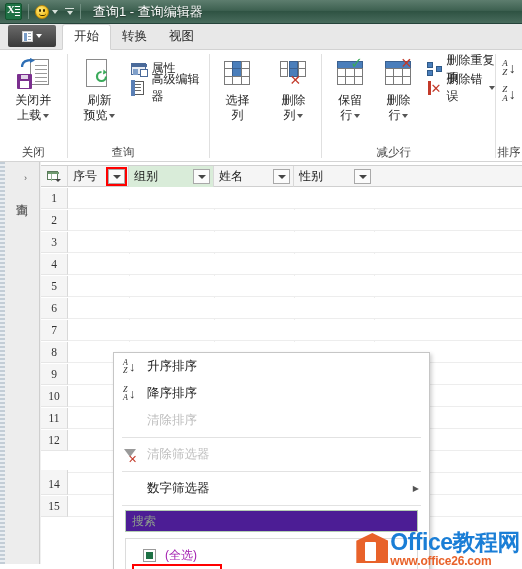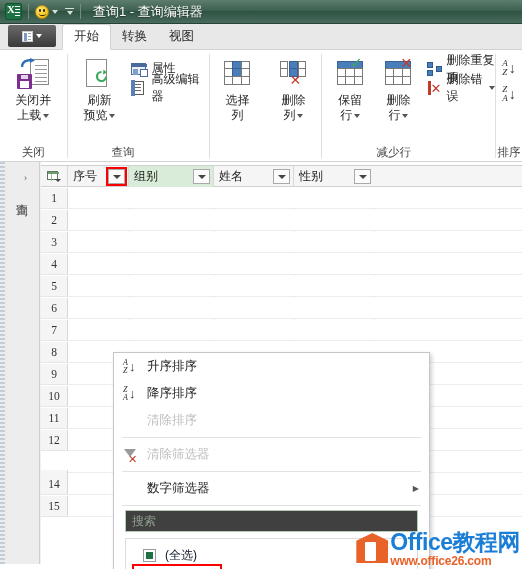--- a/index.html
+++ b/index.html
@@ -277,30 +277,30 @@
   .sorticon .dn { font-size:13px; line-height:13px; color:#333; margin-left:1px;}
   .ic-clearfilt { width:16px;height:16px;position:relative;}
   .ic-clearfilt .fn {
     position:absolute; left:1px; top:2px; width:0; height:0;
     border-left:6px solid transparent; border-right:6px solid transparent; border-top:8px solid #9a9a9a;
   }
   .ic-clearfilt .xx { position:absolute; left:5px; top:7px; color:#c33a2a; font-size:11px; font-weight:bold; line-height:11px;}
 
   .searchbox {
     margin: 4px 11px 0 11px; height: 22px;
-    background: #404040; border: 1px solid #b4cdb4;
+    background: #4c1d95; border: 1px solid #b4cdb4;
     display:flex; align-items:center; padding-left: 6px;
     color: #8d9d8d; font-size: 12px;
   }
   .listbox {
     margin: 6px 11px 0 11px; height: 163px;
     border: 1px solid #dcdcdc; background:#ffffff;
     padding: 5px 0 0 0;
   }
-  .li { height: 22px; display:flex; align-items:center; padding-left: 17px; font-size:12px; color:#0f172a;}
+  .li { height: 22px; display:flex; align-items:center; padding-left: 17px; font-size:12px; color:#a21caf;}
   .cb {
     width: 13px; height: 13px; border:1px solid #9a9a9a; background:#ffffff;
     display:flex;align-items:center;justify-content:center; flex:0 0 13px;
   }
   .cb.square:after { content:""; width:7px;height:7px;background:#1e7145; }
   .li .lbl { margin-left: 9px; }
 
   
   .watermark {
     position:absolute; right: 2px; bottom: 2px; z-index: 60;

